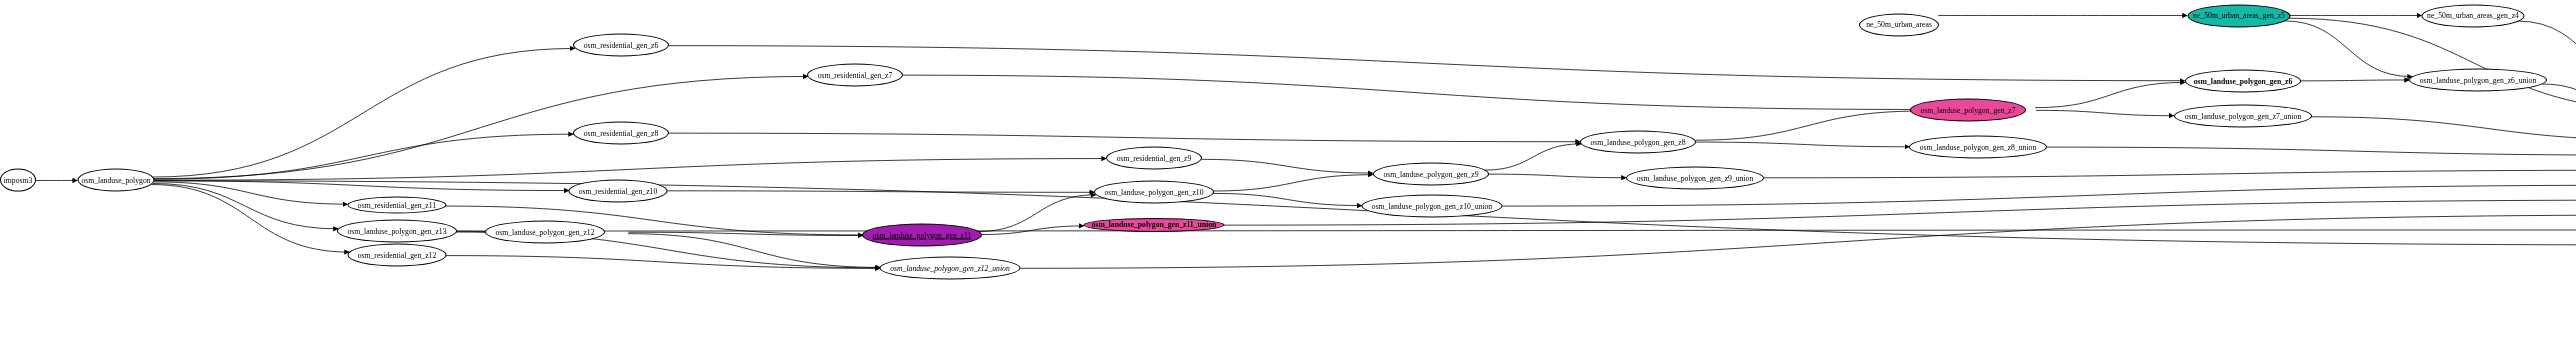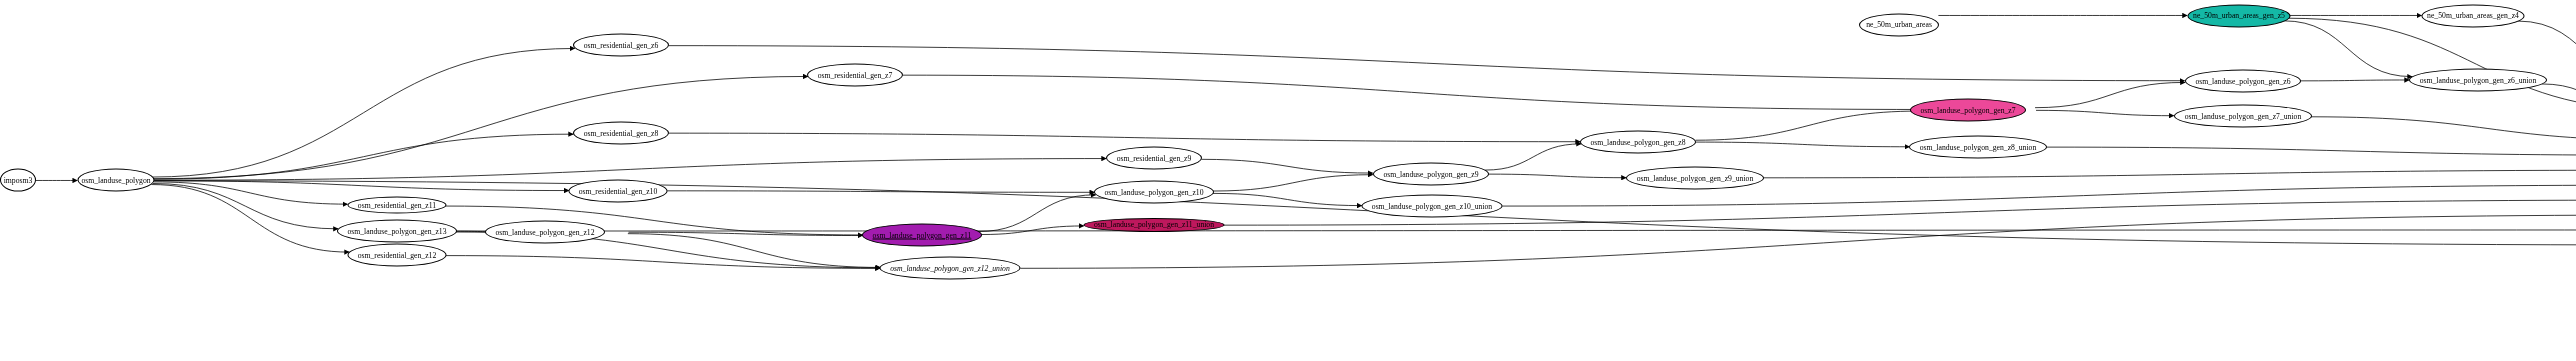--- a/index.html
+++ b/index.html
@@ -78,28 +78,28 @@
       <div class="node" style="left: 621px; top: 133px; width: 96px; height: 23px; background: rgb(255, 255, 255); border-color: rgb(0, 0, 0);">osm_residential_gen_z8</div>
       <div class="node" style="left: 1154px; top: 158px; width: 96px; height: 23px; background: rgb(255, 255, 255); border-color: rgb(0, 0, 0);">osm_residential_gen_z9</div>
       <div class="node" style="left: 618px; top: 191px; width: 99px; height: 23px; background: rgb(255, 255, 255); border-color: rgb(0, 0, 0);">osm_residential_gen_z10</div>
       <div class="node" style="left: 397px; top: 205px; width: 99px; height: 17px; background: rgb(255, 255, 255); border-color: rgb(0, 0, 0);">osm_residential_gen_z11</div>
       <div class="node" style="left: 397px; top: 255px; width: 99px; height: 23px; background: rgb(255, 255, 255); border-color: rgb(0, 0, 0);">osm_residential_gen_z12</div>
       <div class="node" style="left: 397px; top: 231px; width: 120px; height: 23px; background: rgb(255, 255, 255); border-color: rgb(0, 0, 0);">osm_landuse_polygon_gen_z13</div>
       <div class="node" style="left: 545px; top: 232px; width: 120px; height: 23px; background: rgb(255, 255, 255); border-color: rgb(0, 0, 0); text-align: center;">osm_landuse_polygon_gen_z12</div>
       <div class="node" style="left: 922px; top: 235px; width: 120px; height: 23px; background: #a21caf; border-color: rgb(0, 0, 0); text-decoration: underline;">osm_landuse_polygon_gen_z11</div>
       <div class="node" style="left: 950px; top: 268px; width: 141px; height: 23px; background: rgb(255, 255, 255); border-color: rgb(0, 0, 0); font-style: italic;">osm_landuse_polygon_gen_z12_union</div>
       <div class="node" style="left: 1154px; top: 192px; width: 120px; height: 23px; background: rgb(255, 255, 255); border-color: rgb(0, 0, 0); text-align: right;">osm_landuse_polygon_gen_z10</div>
-      <div class="node" style="left: 1154px; top: 225px; width: 141px; height: 14px; background: #be185d; border-color: rgb(0, 0, 0);">osm_landuse_polygon_gen_z11_union</div>
+      <div class="node" style="left: 1154px; top: 225px; width: 141px; height: 14px; background: #ec4899; border-color: rgb(0, 0, 0); font-weight: bold;">osm_landuse_polygon_gen_z11_union</div>
       <div class="node" style="left: 1431px; top: 174px; width: 116px; height: 23px; background: rgb(255, 255, 255); border-color: rgb(0, 0, 0);">osm_landuse_polygon_gen_z9</div>
       <div class="node" style="left: 1432px; top: 206px; width: 141px; height: 23px; background: rgb(255, 255, 255); border-color: rgb(0, 0, 0);">osm_landuse_polygon_gen_z10_union</div>
       <div class="node" style="left: 1638px; top: 142px; width: 116px; height: 23px; background: rgb(255, 255, 255); border-color: rgb(0, 0, 0);">osm_landuse_polygon_gen_z8</div>
       <div class="node" style="left: 1695px; top: 178px; width: 138px; height: 23px; background: rgb(255, 255, 255); border-color: rgb(0, 0, 0);">osm_landuse_polygon_gen_z9_union</div>
       <div class="node" style="left: 1968px; top: 110px; width: 116px; height: 23px; background: #ec4899; border-color: rgb(0, 0, 0);">osm_landuse_polygon_gen_z7</div>
       <div class="node" style="left: 1978px; top: 147px; width: 138px; height: 23px; background: rgb(255, 255, 255); border-color: rgb(0, 0, 0); text-align: right;">osm_landuse_polygon_gen_z8_union</div>
-      <div class="node" style="left: 2243px; top: 81px; width: 116px; height: 23px; background: rgb(255, 255, 255); border-color: rgb(0, 0, 0);">osm_landuse_polygon_gen_z6</div>
+      <div class="node" style="left: 2243px; top: 81px; width: 116px; height: 23px; background: rgb(255, 255, 255); border-color: rgb(0, 0, 0); font-weight: bold;">osm_landuse_polygon_gen_z6</div>
       <div class="node" style="left: 2243px; top: 116px; width: 138px; height: 23px; background: rgb(255, 255, 255); border-color: rgb(0, 0, 0);">osm_landuse_polygon_gen_z7_union</div>
       <div class="node" style="left: 2478px; top: 80px; width: 138px; height: 23px; background: rgb(255, 255, 255); border-color: rgb(0, 0, 0);">osm_landuse_polygon_gen_z6_union</div>
       <div class="node" style="left: 1899px; top: 15.5px; width: 80px; height: 23px; background: rgb(255, 255, 255); border-color: rgb(0, 0, 0); margin-top: 9px;">ne_50m_urban_areas</div>
       <div class="node" style="left: 2239px; top: 15.5px; width: 103px; height: 23px; background: #14b8a6; border-color: rgb(0, 0, 0);">ne_50m_urban_areas_gen_z5</div>
       <div class="node" style="left: 2473px; top: 15.5px; width: 103px; height: 23px; background: rgb(255, 255, 255); border-color: rgb(0, 0, 0);">ne_50m_urban_areas_gen_z4</div>
     </div>
   <div id="table-layer"></div>
 </div>
 
 

